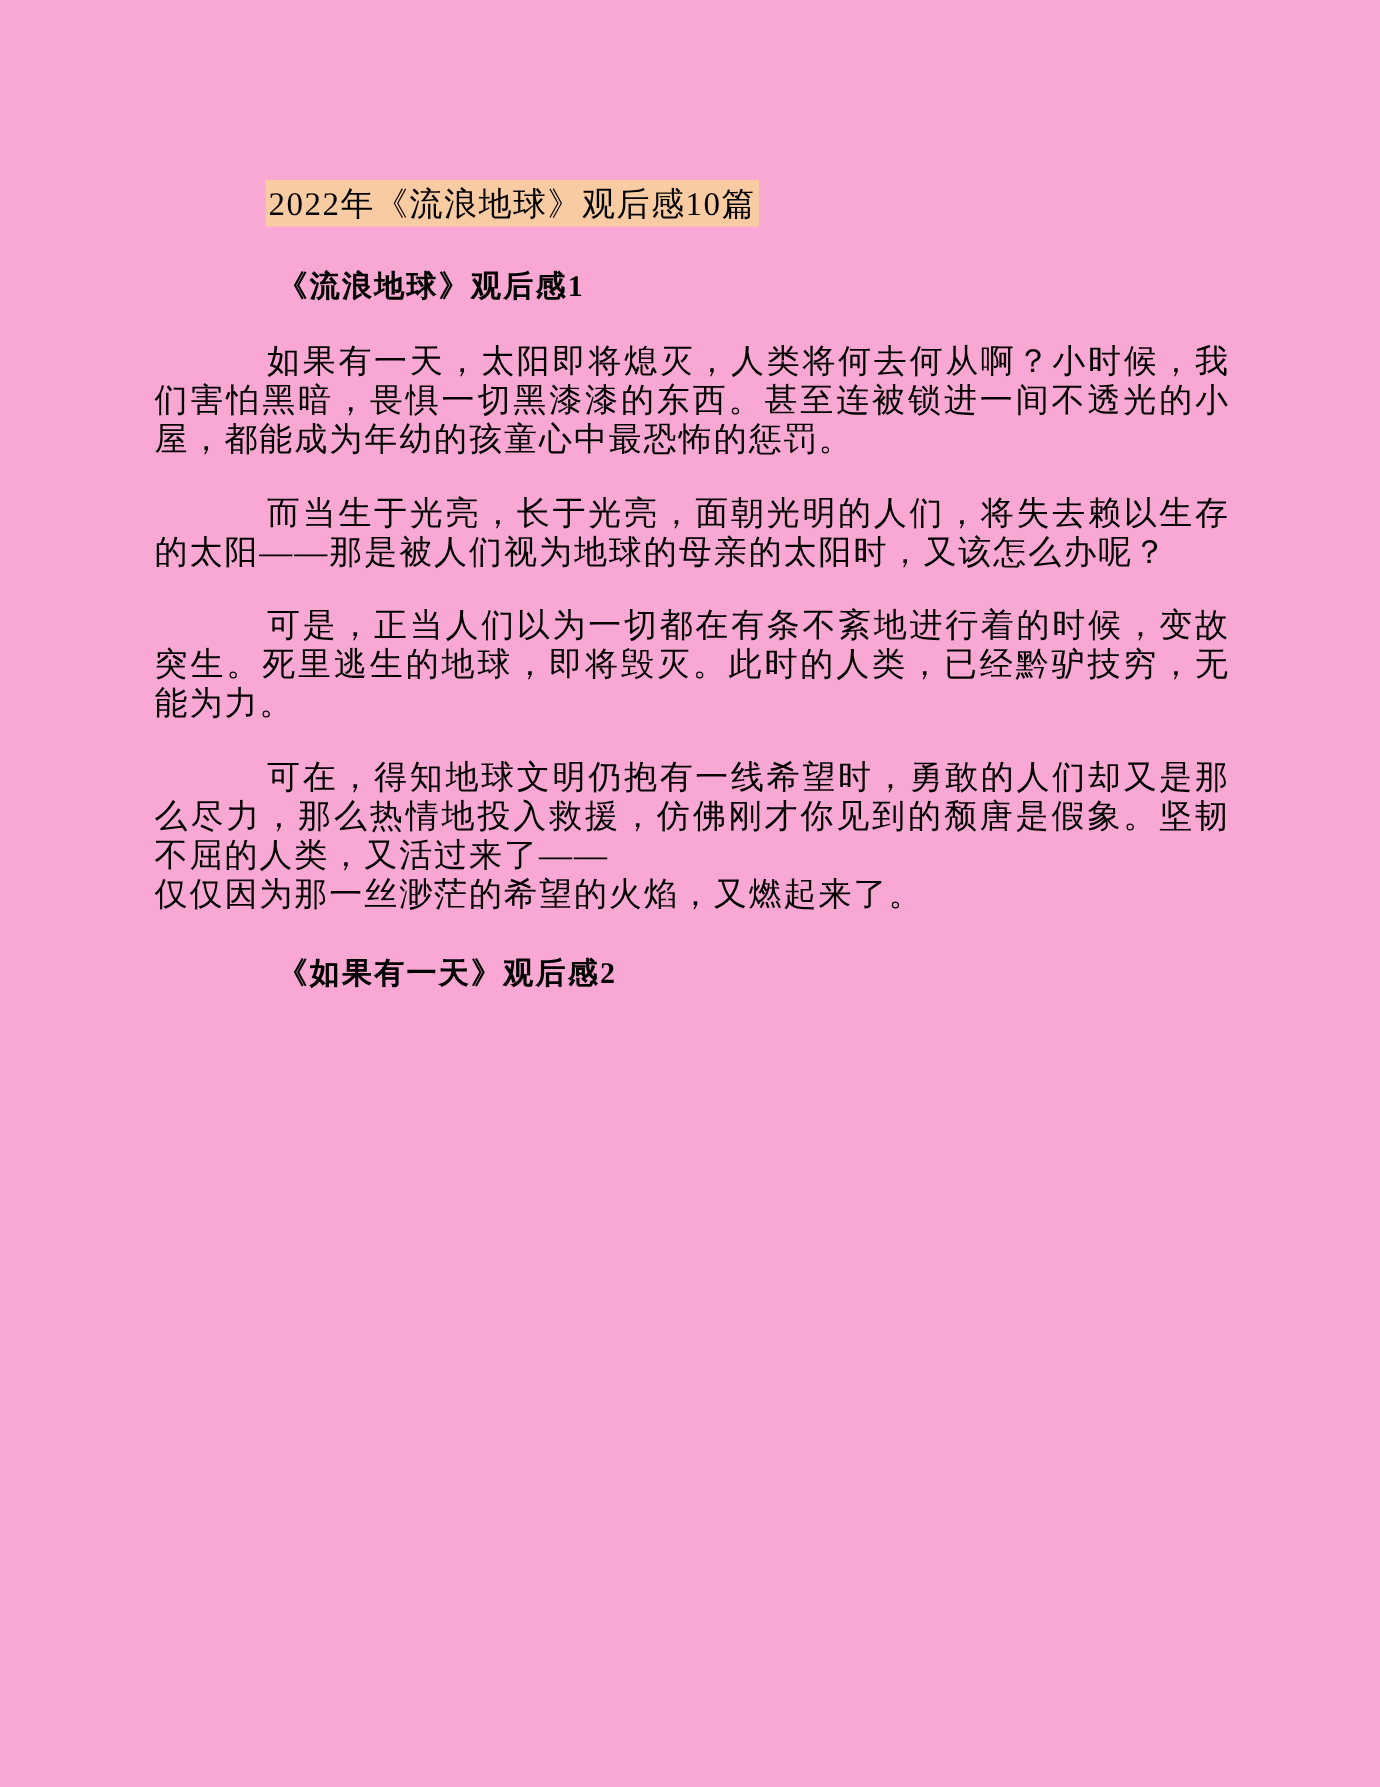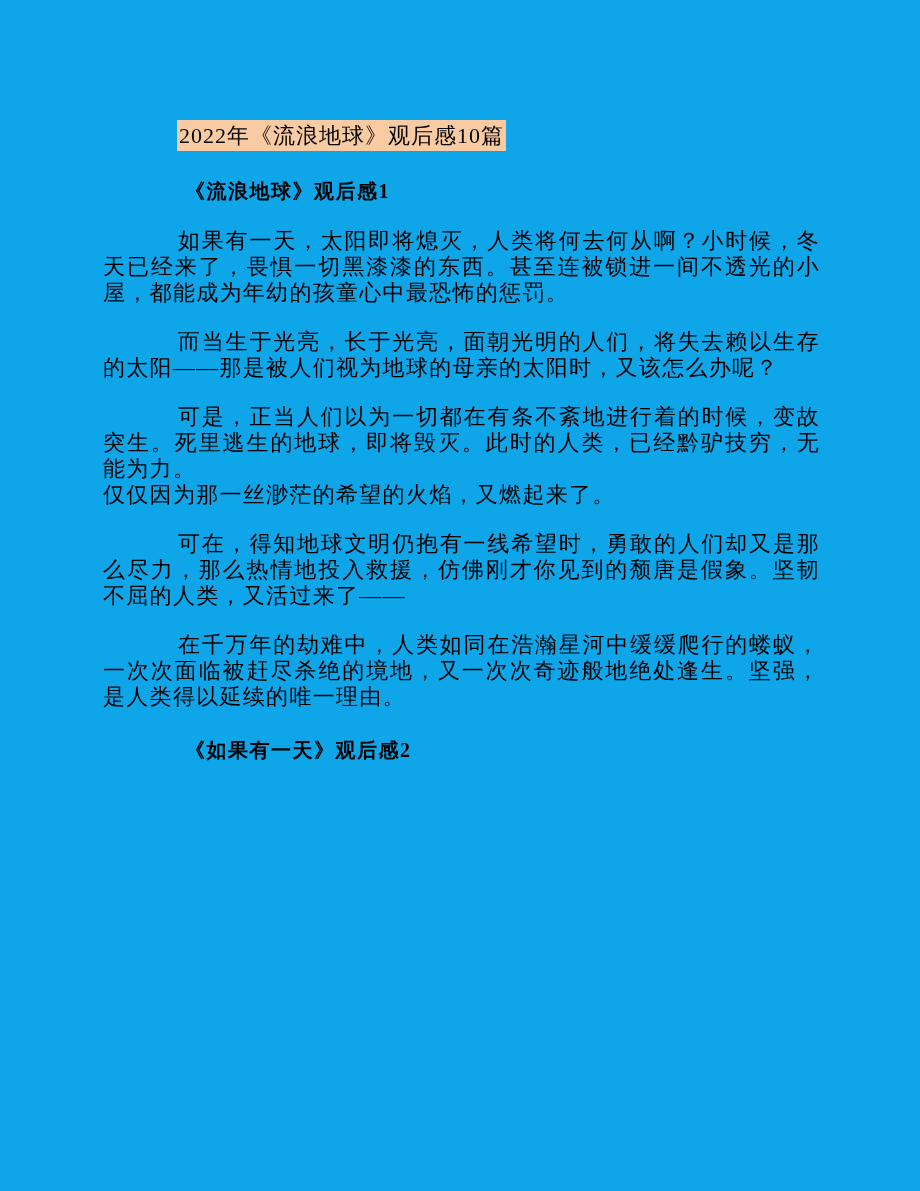--- a/index.html
+++ b/index.html
@@ -12,21 +12,21 @@
     height: 1191px;
     overflow: hidden;
     font-family: "Liberation Serif", "DejaVu Serif", serif;
     color: #000000;
   }
   .page {
     box-sizing: border-box;
     width: 920px;
     height: 1191px;
     padding: 121px 100px 0 103px;
-    background: #0ea5e9;
+    background: #f9a8d4;
   }
   .title-line {
     font-size: 22px;
     line-height: 30px;
     letter-spacing: 1px;
     margin: 0 0 0 74px;
   }
   .title-highlight {
     background: #F9CBA2;
     padding: 3px 2px;
@@ -56,30 +56,29 @@
 <body>
 
 <div class="page">
 
   <div class="title-line">
     <span class="title-highlight">2022年《流浪地球》观后感10篇</span>
   </div>
 
   <div class="section-heading">《流浪地球》观后感1</div>
 
-  <p class="para">如果有一天，太阳即将熄灭，人类将何去何从啊？小时候，冬天已经来了，畏惧一切黑漆漆的东西。甚至连被锁进一间不透光的小屋，都能成为年幼的孩童心中最恐怖的惩罚。</p>
+  <p class="para">如果有一天，太阳即将熄灭，人类将何去何从啊？小时候，我们害怕黑暗，畏惧一切黑漆漆的东西。甚至连被锁进一间不透光的小屋，都能成为年幼的孩童心中最恐怖的惩罚。</p>
 
   <p class="para">而当生于光亮，长于光亮，面朝光明的人们，将失去赖以生存的太阳——那是被人们视为地球的母亲的太阳时，又该怎么办呢？</p>
 
 
   <p class="para">可是，正当人们以为一切都在有条不紊地进行着的时候，变故突生。死里逃生的地球，即将毁灭。此时的人类，已经黔驴技穷，无能为力。</p>
 
 
+  <p class="para">可在，得知地球文明仍抱有一线希望时，勇敢的人们却又是那么尽力，那么热情地投入救援，仿佛刚才你见到的颓唐是假象。坚韧不屈的人类，又活过来了——</p>
+
   <p class="para flush">仅仅因为那一丝渺茫的希望的火焰，又燃起来了。</p>
 
-  <p class="para">可在，得知地球文明仍抱有一线希望时，勇敢的人们却又是那么尽力，那么热情地投入救援，仿佛刚才你见到的颓唐是假象。坚韧不屈的人类，又活过来了——</p>
-
-  <p class="para">在千万年的劫难中，人类如同在浩瀚星河中缓缓爬行的蝼蚁，一次次面临被赶尽杀绝的境地，又一次次奇迹般地绝处逢生。坚强，是人类得以延续的唯一理由。</p>
 
 
   <div class="section-heading">《如果有一天》观后感2</div>
 
 </div>
 
 </body></html>

